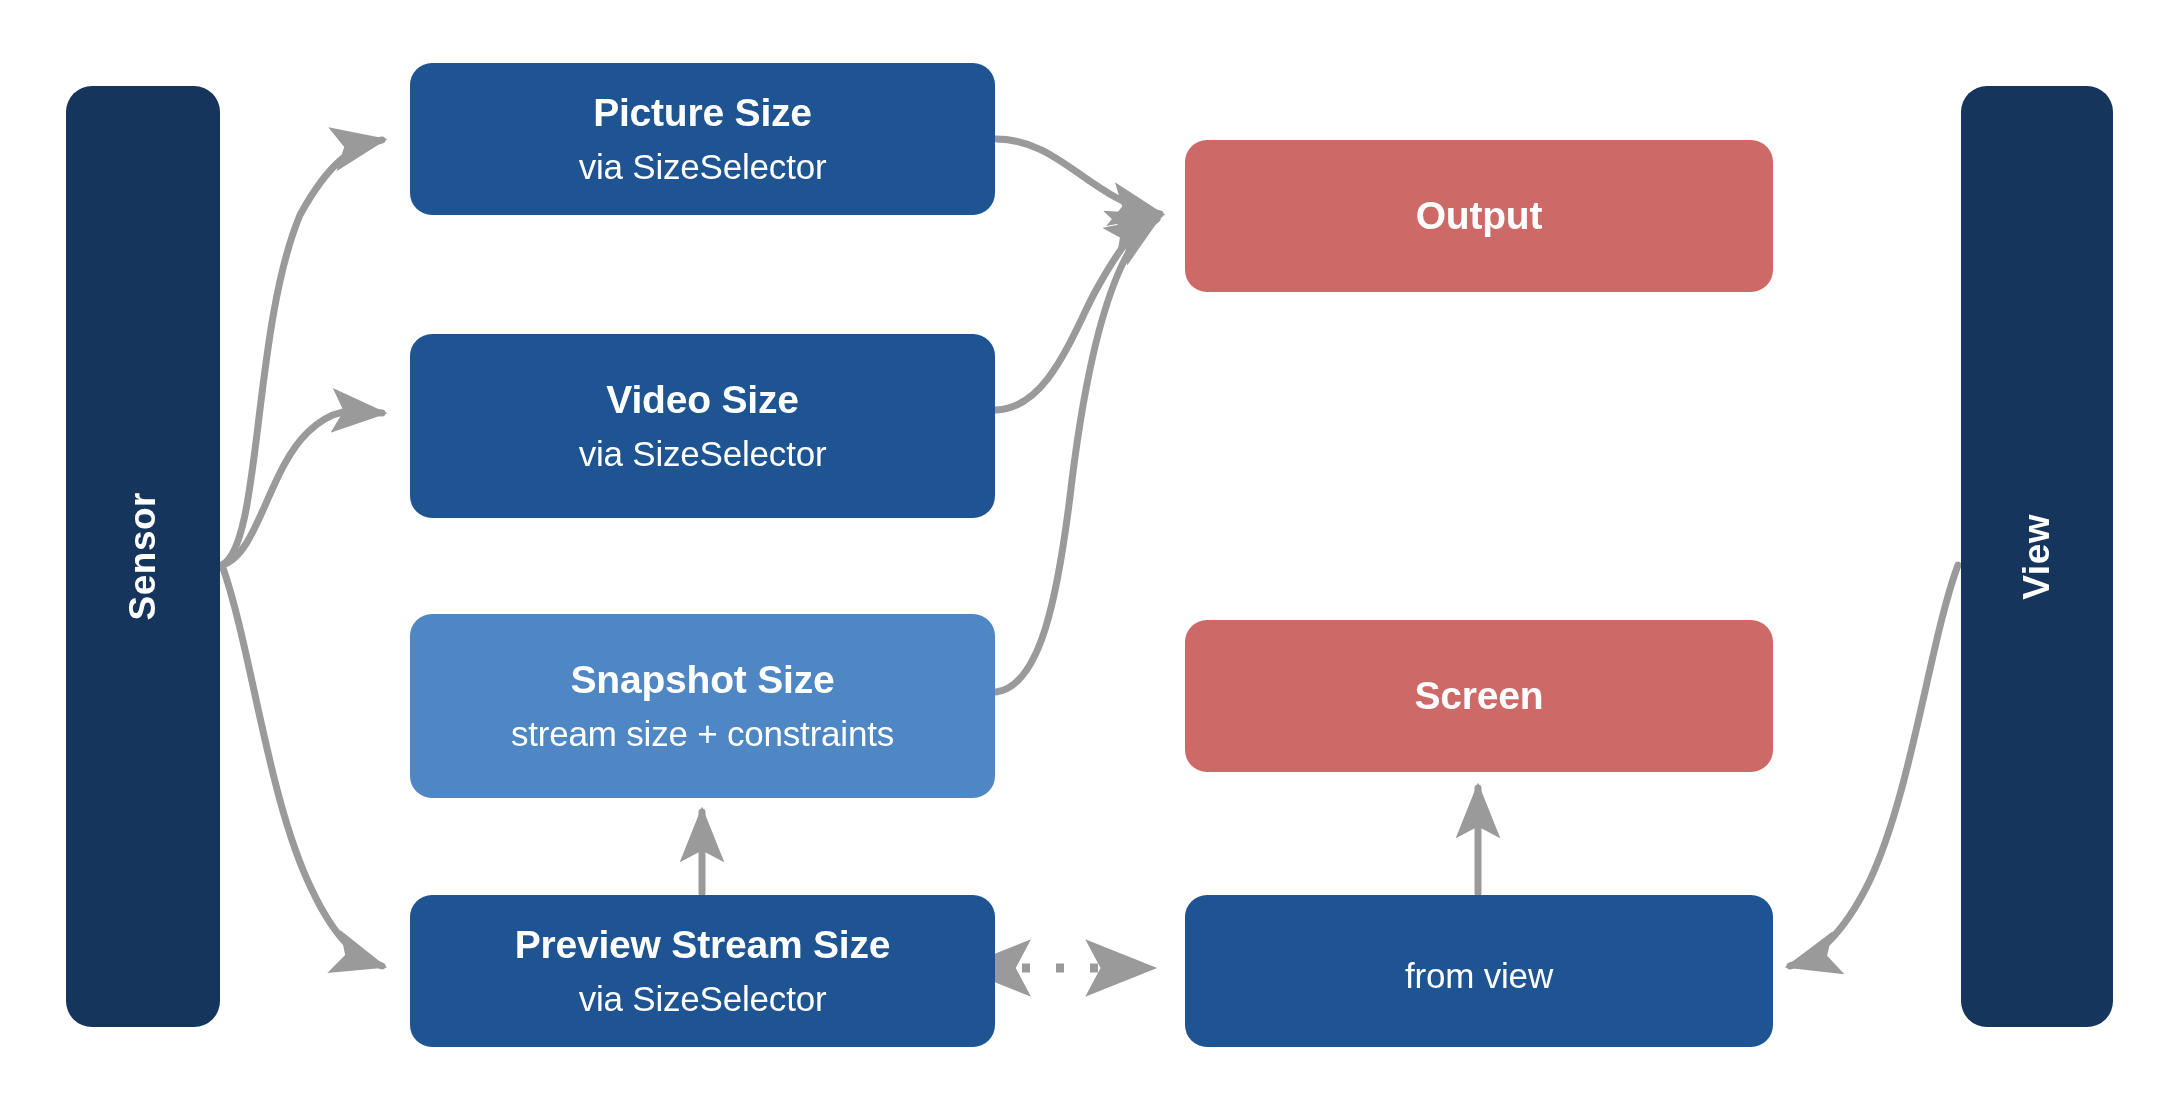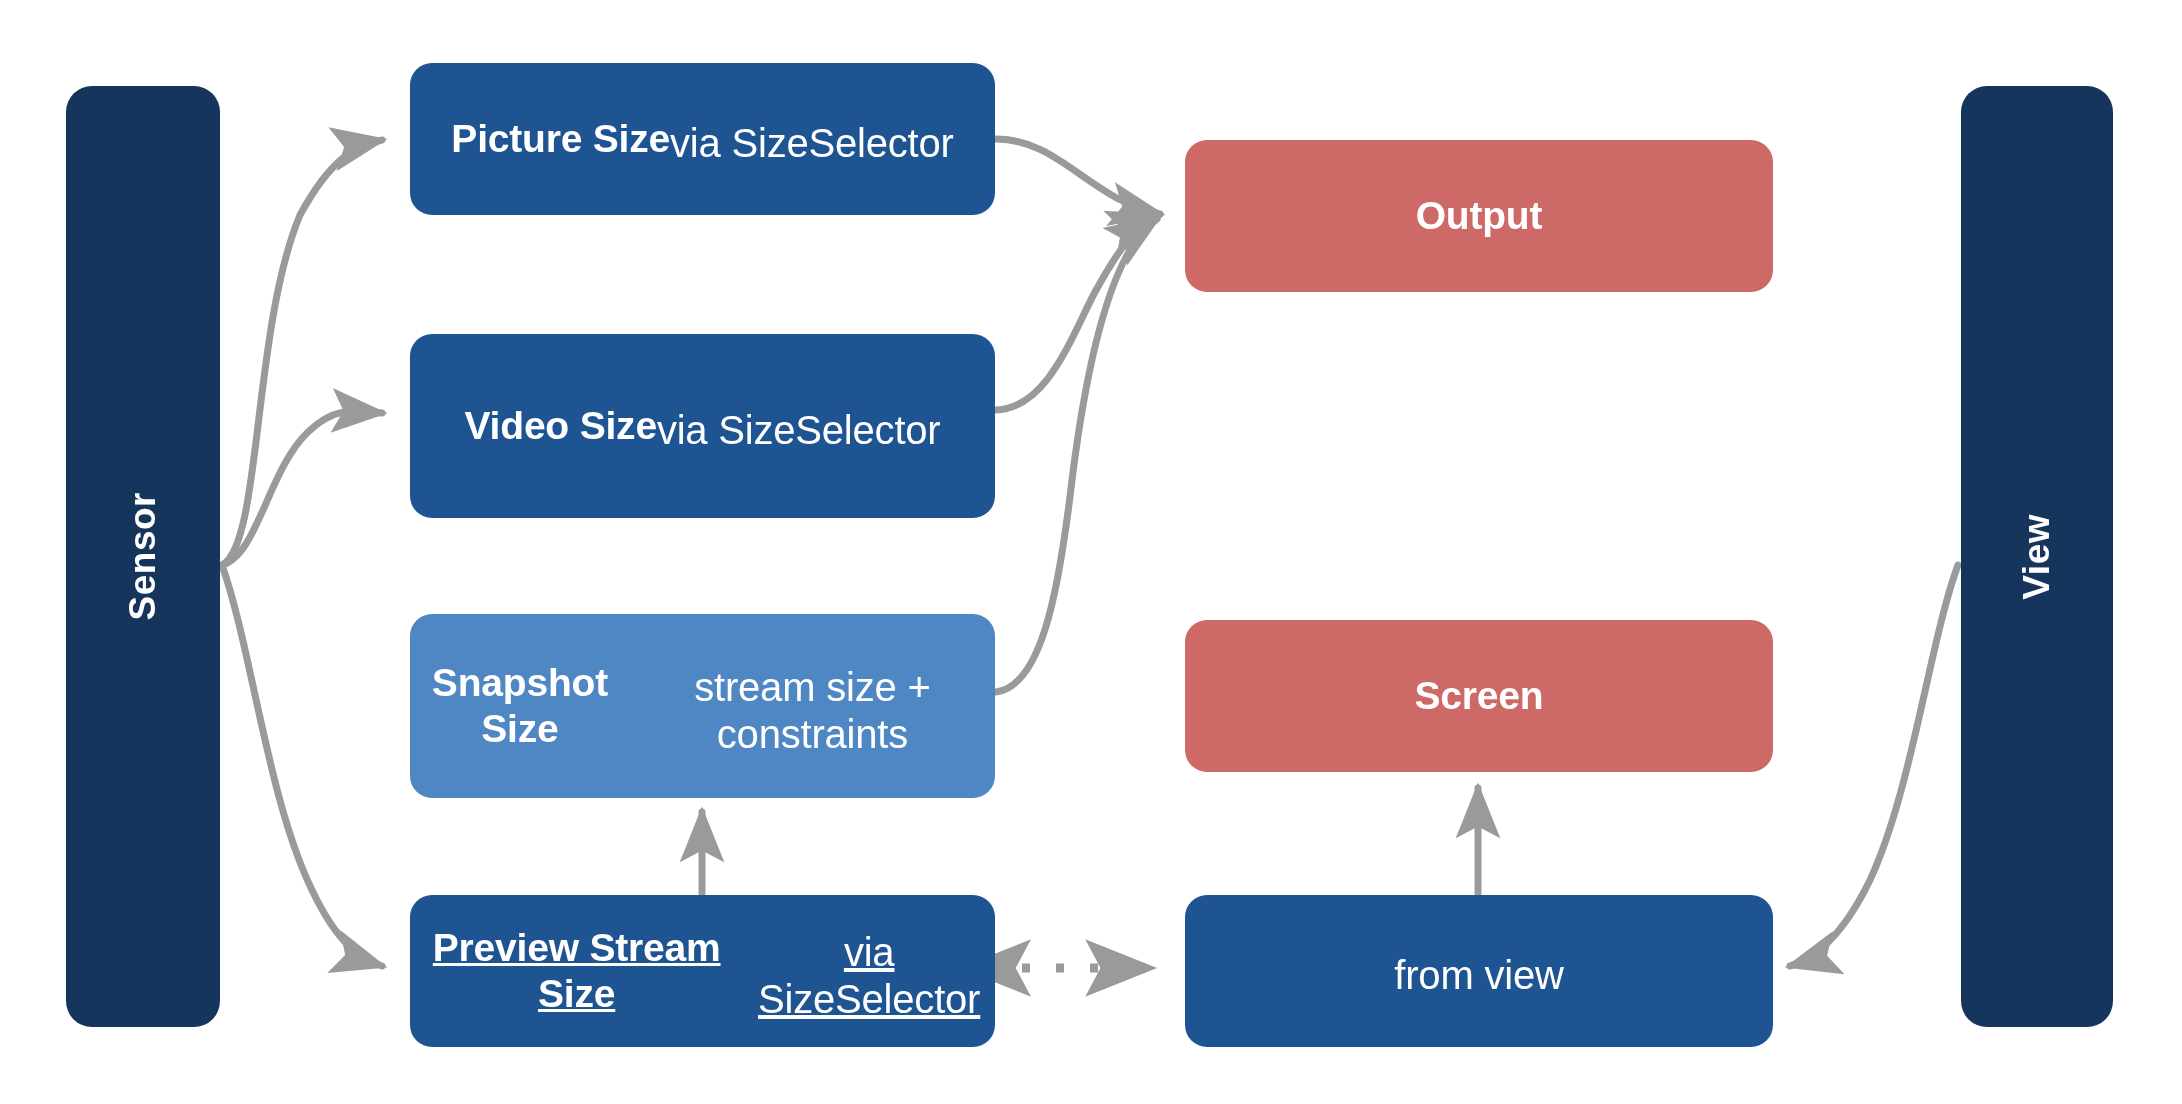--- a/index.html
+++ b/index.html
@@ -25,34 +25,34 @@
     top: 0;
     width: 2182px;
     height: 1104px;
     pointer-events: none;
   }
   .node {
     position: absolute;
     border-radius: 22px;
     box-sizing: border-box;
     display: flex;
-    flex-direction: row;
+    flex-direction: column;
     align-items: center;
     justify-content: center;
     color: #ffffff;
     text-align: center;
     line-height: 1.18;
   }
   .node .title {
     font-size: 39px;
     font-weight: bold;
     letter-spacing: -0.2px;
   }
   .node .sub {
-    font-size: 40px;
+    font-size: 35px;
     font-weight: normal;
     margin-top: 10px;
     letter-spacing: -0.2px;
   }
   .lane {
     position: absolute;
     border-radius: 26px;
     box-sizing: border-box;
     display: flex;
     align-items: center;
@@ -69,21 +69,21 @@
   }
 
   
   #sensor-lane { left: 66px;  top: 86px;  width: 154px; height: 941px; }
   #view-lane   { left: 1961px; top: 86px; width: 152px; height: 941px; }
 
   
   #node-picture  { left: 410px; top: 63px;  width: 585px; height: 152px; }
   #node-video    { left: 410px; top: 334px; width: 585px; height: 184px; }
   #node-snapshot { left: 410px; top: 614px; width: 585px; height: 184px; }
-  #node-preview  { left: 410px; top: 895px; width: 585px; height: 152px; text-decoration: underline; }
+  #node-preview  { left: 410px; top: 895px; width: 585px; height: 152px; }
 
   
   #node-output  { left: 1185px; top: 140px; width: 588px; height: 152px; }
   #node-screen  { left: 1185px; top: 620px; width: 588px; height: 152px; }
   #node-surface { left: 1185px; top: 895px; width: 588px; height: 152px; }
 </style>
 </head>
 <body>
 
 <div id="stage">

